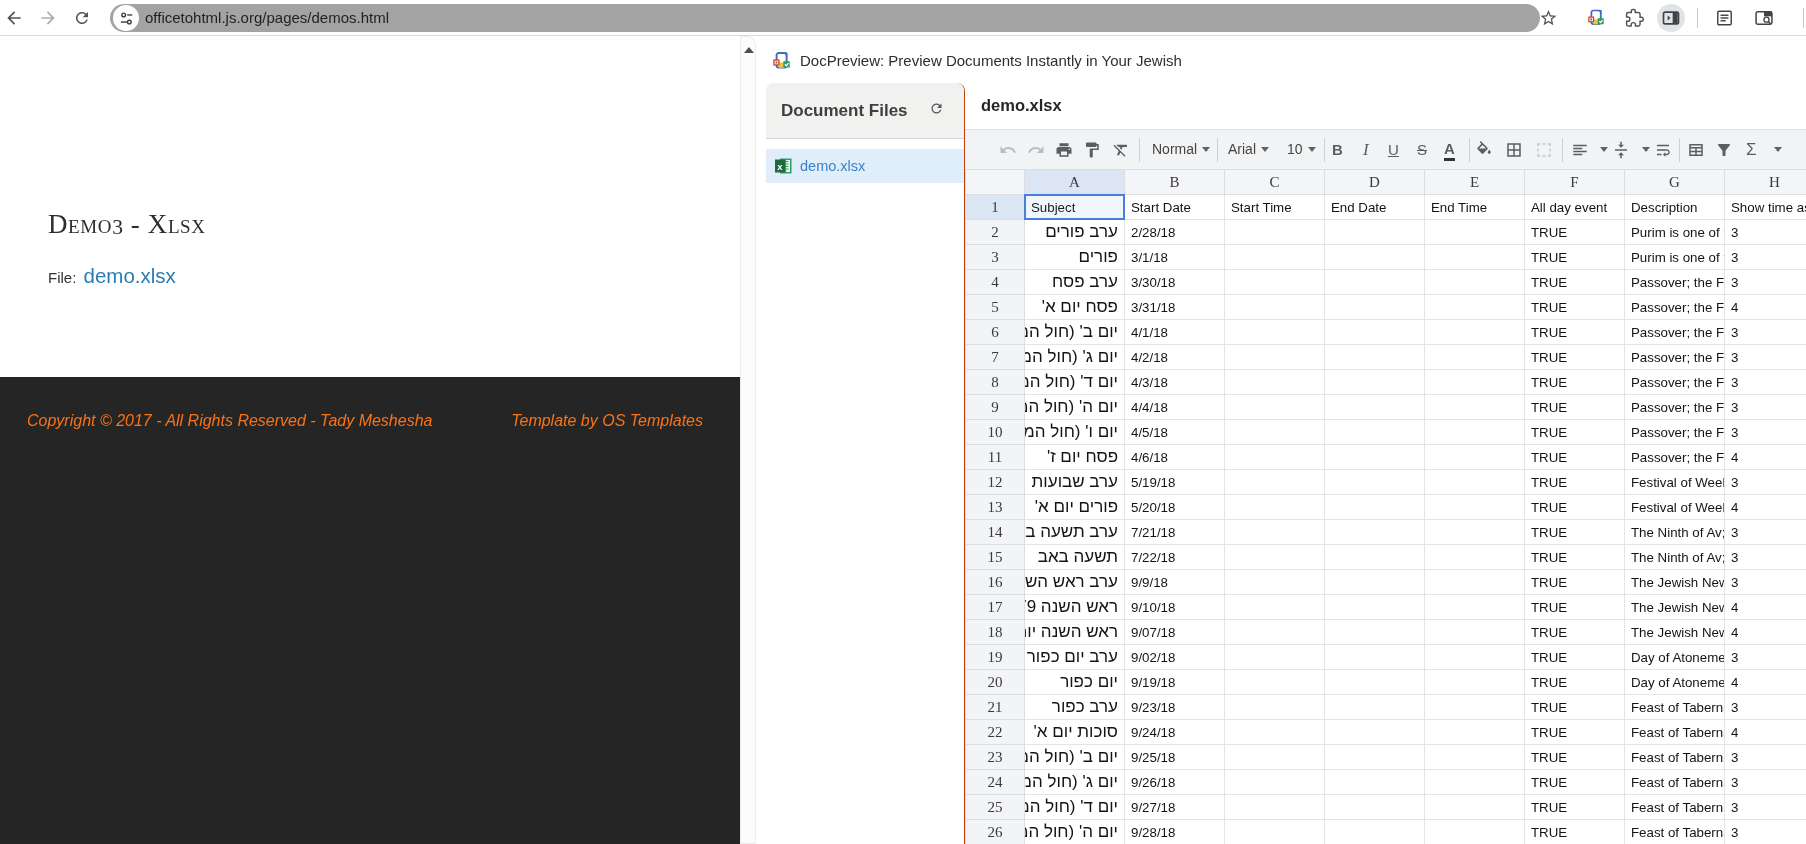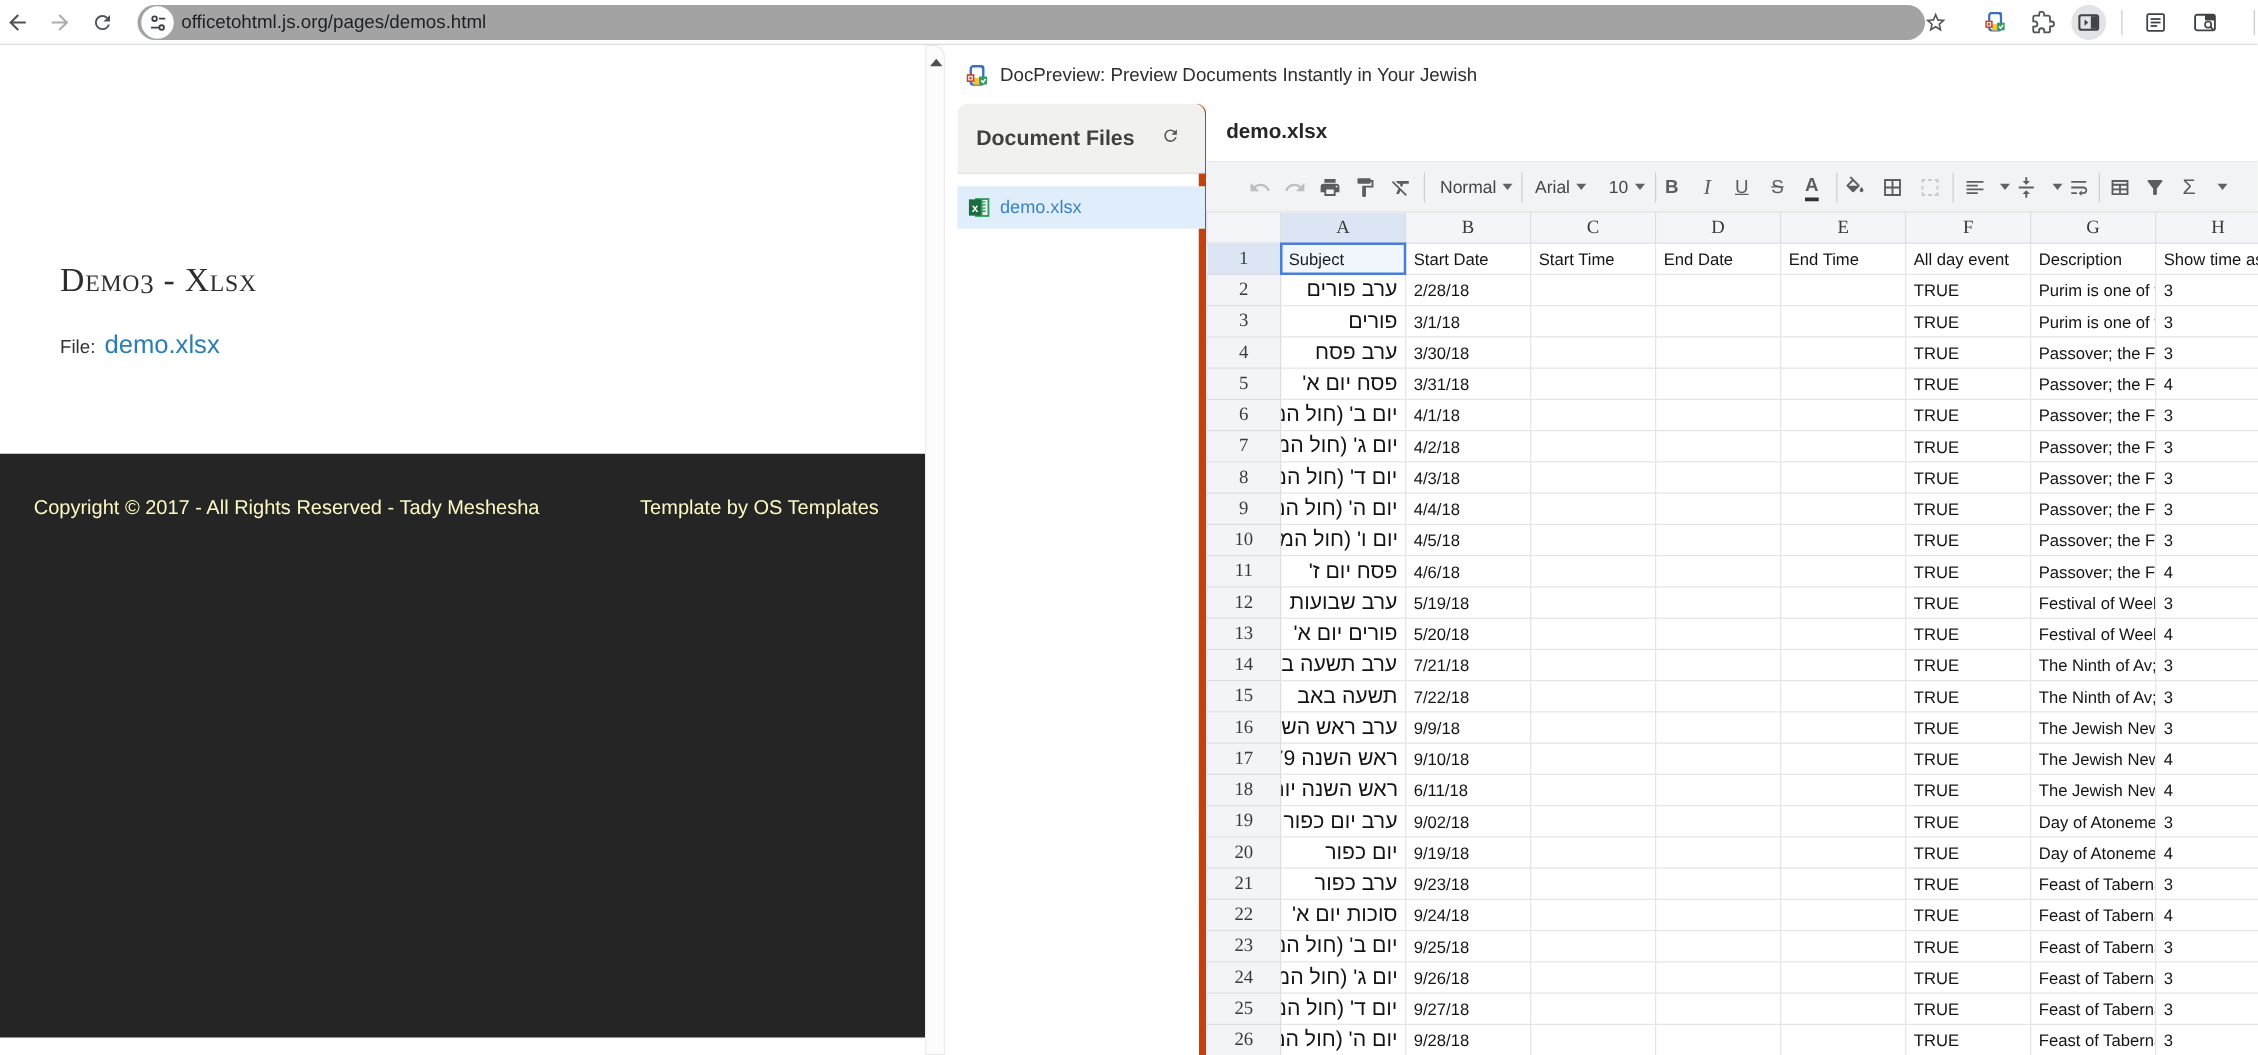--- a/index.html
+++ b/index.html
@@ -20,34 +20,34 @@
 #lhead { position:absolute; left:0; top:0; width:740px; height:93px; background:#fdfdfd;
   border-bottom:1px solid #e8e8e8; }
 #lhead h1 { font-family:"Liberation Serif", serif; font-weight:normal; font-size:23px; color:#3b3b3b;
   letter-spacing:0.3px; position:absolute; left:27px; top:55.5%; transform:translateY(-50%); white-space:nowrap; }
 #demo3 { position:absolute; left:48px; top:175px; font-family:"Liberation Serif", serif;
   font-size:27px; color:#2e2e2e; letter-spacing:0.6px; line-height:1; }
 #demo3 .sc { font-size:19px; }
 #demo3 .d3 { font-size:21.5px; position:relative; top:1px; }
 #fileline { position:absolute; left:48px; top:228px; font-size:15px; color:#333; }
 #fileline a { font-size:20.5px; color:#2b7cb4; text-decoration:none; margin-left:3px; }
-#lfoot { position:absolute; left:0; top:327px; width:740px; height:467px; background:#252525;
-  color:#fef9c3; font-size:16px; }
+#lfoot { position:absolute; left:0; top:341px; width:740px; height:467px; background:#252525;
+  color:#f97316; font-size:16px;font-style:italic; }
 #lfoot .fl { position:absolute; left:27px; top:35px; }
 #lfoot .fr { position:absolute; right:37px; top:35px; }
 
 #sbar { position:absolute; left:740px; top:36px; width:16px; height:808px; background:#fcfcfc;
   border:1px solid #ececec; border-radius:0 9px 0 0; }
 #sbar .up { position:absolute; left:3px; top:10px; width:0; height:0;
   border-left:5px solid transparent; border-right:5px solid transparent; border-bottom:6px solid #4f4f4f; }
 
 #dpico { position:absolute; left:773px; top:52px; line-height:0; }
 #dptext { position:absolute; left:800px; top:36px; height:47px; line-height:50px; font-size:15px; color:#2e2e2e; }
 #sidebar { position:absolute; left:766px; top:83px; width:199px; height:761px; background:#fff;
-  border-right:6px solid #c2410c; border-radius:8px 8px 0 0; }
+  border-right:1px solid #c2410c; border-radius:8px 8px 0 0; }
 #sbhead { position:absolute; left:0; top:0; width:198px; height:56px; background:#f1f1f0;
   border-bottom:1px solid #d4d4d4; border-radius:8px 8px 0 0; }
 #sbhead .t { position:absolute; left:15px; top:50%; transform:translateY(-50%); font-size:17px;
   font-weight:bold; color:#3f3f3f; }
 #sbhead .r { position:absolute; left:163px; top:18px; line-height:0; }
 #filerow { position:absolute; left:0; top:66px; width:198px; height:34px; background:#dfeefa; }
 #filerow .xi { position:absolute; left:9px; top:9px; line-height:0; }
 #filerow .fn { position:absolute; left:34px; top:0; height:34px; line-height:34px; font-size:14.5px; color:#3b82c4; }
 #content { position:absolute; left:965px; top:36px; width:841px; height:808px; }
 #ptitle { position:absolute; left:16px; top:60px; font-size:16.5px; font-weight:bold; color:#262626; }
@@ -429,21 +429,21 @@
           <td class="c"></td>
           <td class="c"></td>
           <td class="c"></td>
           <td class="c">TRUE</td>
           <td class="c">The Jewish New Year</td>
           <td class="c">4</td>
         </tr>
 <tr>
           <td class="ix">18</td>
           <td class="c heb">ראש השנה יום ב'</td>
-          <td class="c">6/11/18</td>
+          <td class="c">9/07/18</td>
           <td class="c"></td>
           <td class="c"></td>
           <td class="c"></td>
           <td class="c">TRUE</td>
           <td class="c">The Jewish New Year</td>
           <td class="c">4</td>
         </tr>
 <tr>
           <td class="ix">19</td>
           <td class="c heb">ערב יום כפור</td>

